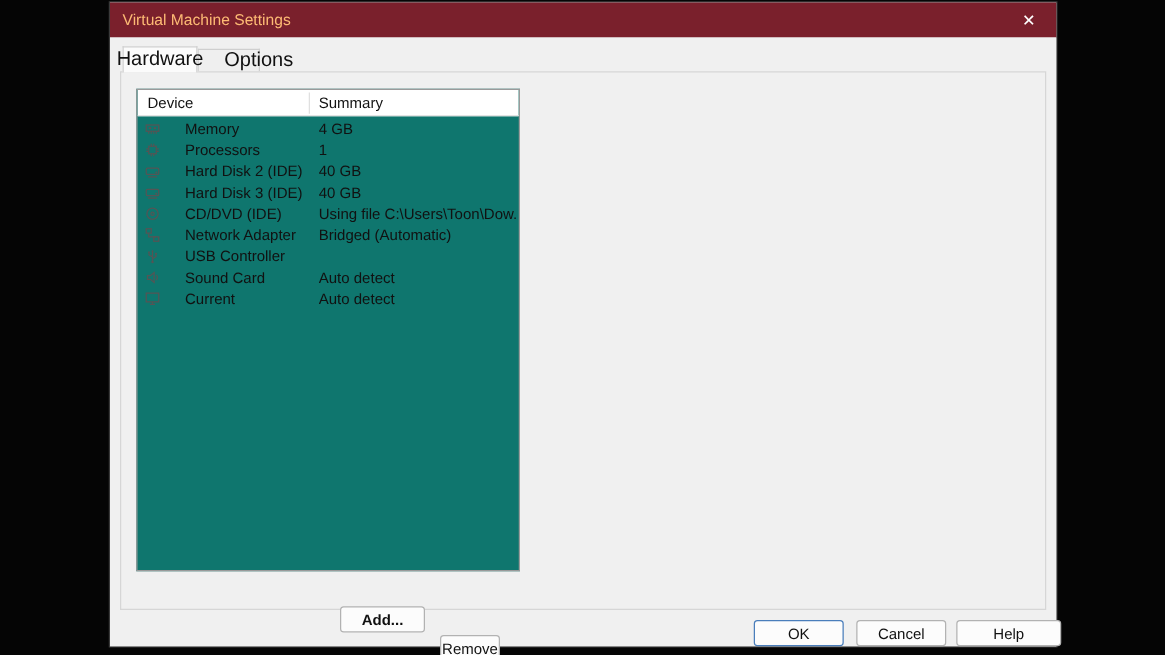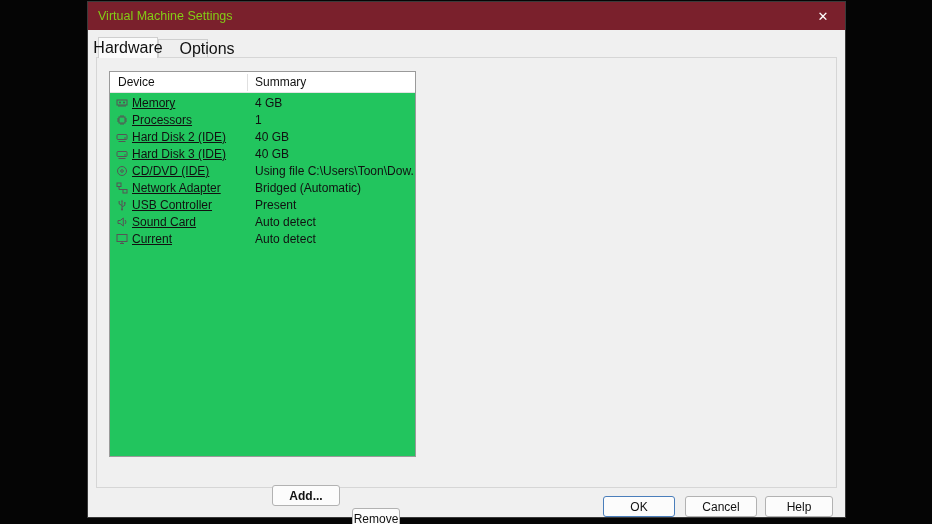--- a/index.html
+++ b/index.html
@@ -3,43 +3,43 @@
 <meta charset="utf-8">
 <style>
   * { margin:0; padding:0; box-sizing:border-box; }
   html,body { width:932px; height:524px; background:#000; font-family:"Liberation Sans", sans-serif; cursor:default; }
   .stage { position:relative; width:932px; height:524px; background:#050505; overflow:hidden; }
 
   .dialog { position:absolute; left:88px; top:2px; width:757px; height:515px; background:#f0f0f0; box-shadow:0 0 0 1px #3a3a3a; }
 
   
   .titlebar { position:absolute; left:0; top:0; width:757px; height:28px; background:var(--titlebar,#7a202c); display:flex; align-items:center; }
-  .titlebar .title { color:#84cc16; font-size:12.5px; padding-left:10px; }
+  .titlebar .title { color:#fdba74; font-size:12.5px; padding-left:10px; }
   .close-btn { position:absolute; right:0; top:0; width:44px; height:28px; color:#fff; font-size:13px; display:flex; align-items:center; justify-content:center; }
 
   
   .body { position:absolute; left:0; top:28px; width:757px; height:487px; background:#f0f0f0; font-size:12px; color:#111; }
 
   
   .tab { position:absolute; font-size:16px; display:flex; align-items:center; justify-content:center; }
   .tab.active { left:10px; top:7px; width:60px; height:21px; background:#fbfbfb; border:1px solid #cfcfcf; border-bottom:none; z-index:2; }
   .tab.inactive { left:70px; top:9px; width:38px; height:18px; background:#efefef; border:1px solid #cfcfcf; border-bottom:none; z-index:0;padding-left:48px; }
   .tab-page { position:absolute; left:8px; top:27px; width:741px; height:431px; border:1px solid #d6d6d6; background:#f0f0f0; z-index:1; }
 
   
-  .listbox { position:absolute; left:12px; top:13px; width:307px; height:386px; background:#22c55e; border:1px solid #9a9a9a; overflow:hidden;padding-left:39px; }
+  .listbox { position:absolute; left:12px; top:13px; width:307px; height:386px; background:#0f766e; border:1px solid #9a9a9a; overflow:hidden;padding-left:39px; }
   .list-header { position:absolute; left:0; top:0; width:100%; height:21px; background:#fff; border-bottom:1px solid #e3e3e3; }
   .list-header .col1 { position:absolute; left:8px; top:3px; }
   .list-header .col2 { position:absolute; left:145px; top:3px; }
   .list-header .divider { position:absolute; left:137px; top:2px; width:1px; height:17px; background:#e0e0e0; }
   .rows { position:absolute; left:0; top:23px; width:100%; }
   .row { position:relative; height:17px; line-height:17px; white-space:nowrap; }
   .row.selected { background:var(--row-selection,#cce8ff); }
   .row .icon { position:absolute; left:6px; top:2px; width:12px; height:12px; }
-  .row .dev { position:absolute; left:22px; width:113px; overflow:hidden;text-decoration:underline; }
+  .row .dev { position:absolute; left:38px; width:113px; overflow:hidden; }
   .row .sum { position:absolute; left:145px; width:158px; overflow:hidden; }
 
   
   .btn { position:absolute; height:21px; background:#fcfcfc; border:1px solid #b2b2b2; border-radius:3px; font-size:12px; font-family:"Liberation Sans",sans-serif; display:flex; align-items:center; justify-content:center; color:#111; cursor:pointer; }
   .btn.default { border-color:#4a7ebb; }
 
   .add-btn { left:175px; top:427px; width:68px;font-weight:bold; }
   .remove-btn { left:255px; top:450px; width:48px; }
 
   
@@ -61,21 +61,21 @@
   .util-row .utext { flex:1; }
   .util-row .btn { position:relative; width:73px; height:20px; }
   .util-row-1 { top:12px; }
   .util-row-2 { top:44px; }
   .util-row-3 { top:72px; }
 
   .advanced-btn { left:664px; top:379px; width:73px; height:21px; }
 
   .ok-btn { left:515px; top:466px; width:72px; }
   .cancel-btn { left:597px; top:466px; width:72px; }
-  .help-btn { left:677px; top:466px; width:68px; }
+  .help-btn { left:677px; top:466px; width:84px; }
 
   svg { display:block; }
 </style>
 </head>
 <body>
 
 <div class="stage">
   <div class="dialog">
 
     <div class="titlebar">
@@ -178,21 +178,20 @@
                     <path d="M6 2v8" stroke="#555" fill="none"></path>
                     <path d="M6 6.5L3.2 5V3.6" stroke="#555" fill="none"></path>
                     <path d="M6 8L8.8 6.3V4.8" stroke="#555" fill="none"></path>
                     <path d="M6 0.8L5 2.4h2z" fill="#555"></path>
                     <rect x="2.5" y="2.2" width="1.4" height="1.4" fill="#555"></rect>
                     <circle cx="8.8" cy="4" r="0.9" fill="#555"></circle>
                     <circle cx="6" cy="10.5" r="1" fill="#555"></circle>
                   </svg>
                 </span>
               <span class="dev">USB Controller</span>
-              <span class="sum">Present</span>
             </div>
 
             <div class="row">
               <span class="icon">
                   <svg width="12" height="12" viewBox="0 0 12 12">
                     <path d="M2 4.5h2.3L7.3 2v8L4.3 7.5H2z" fill="none" stroke="#555"></path>
                     <path d="M9 4c1.2 1 1.2 3 0 4" fill="none" stroke="#555"></path>
                   </svg>
                 </span>
               <span class="dev">Sound Card</span>

